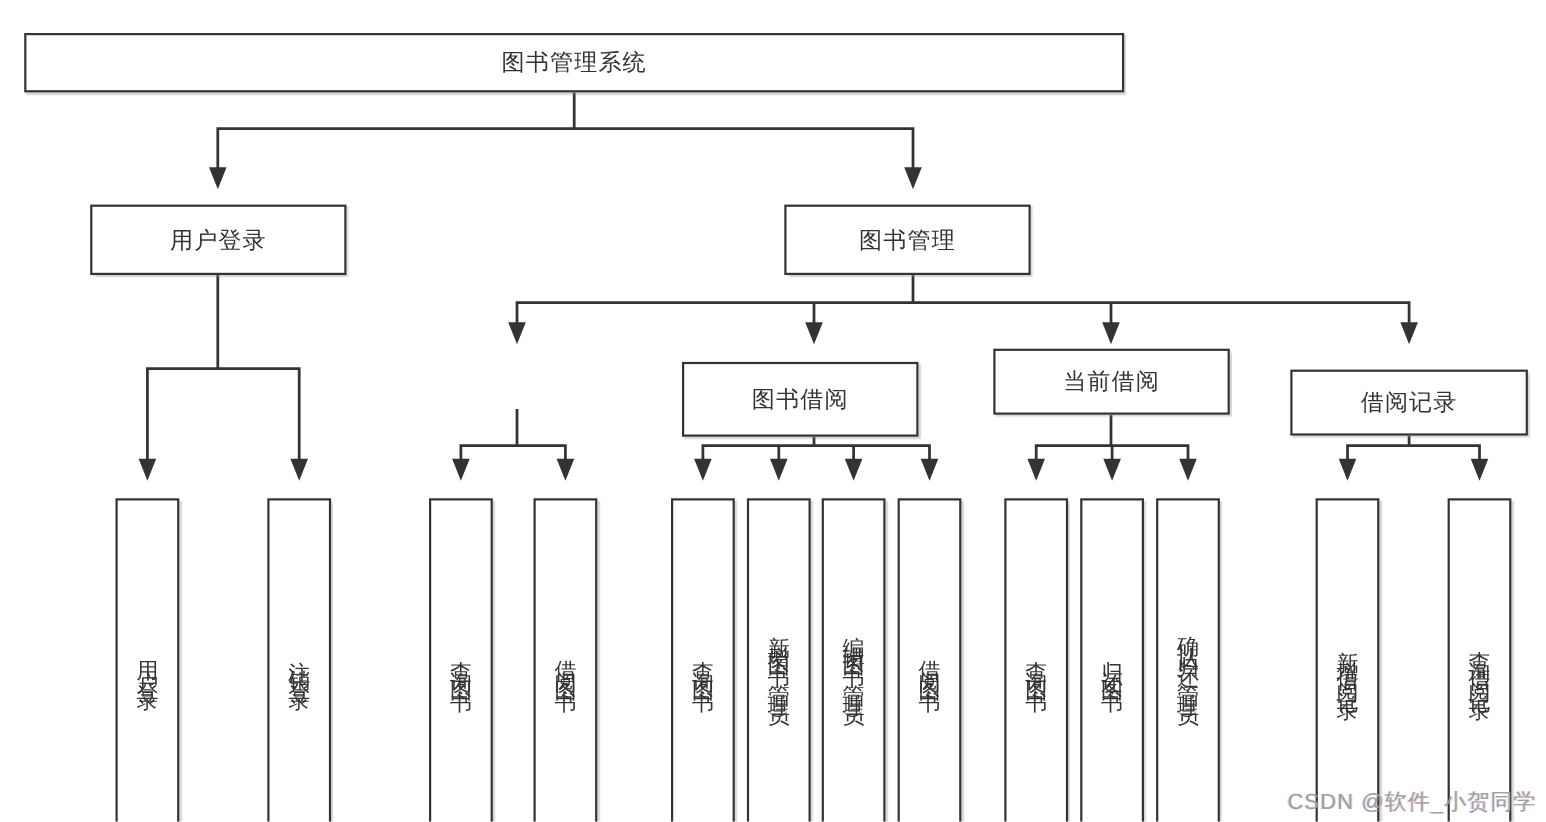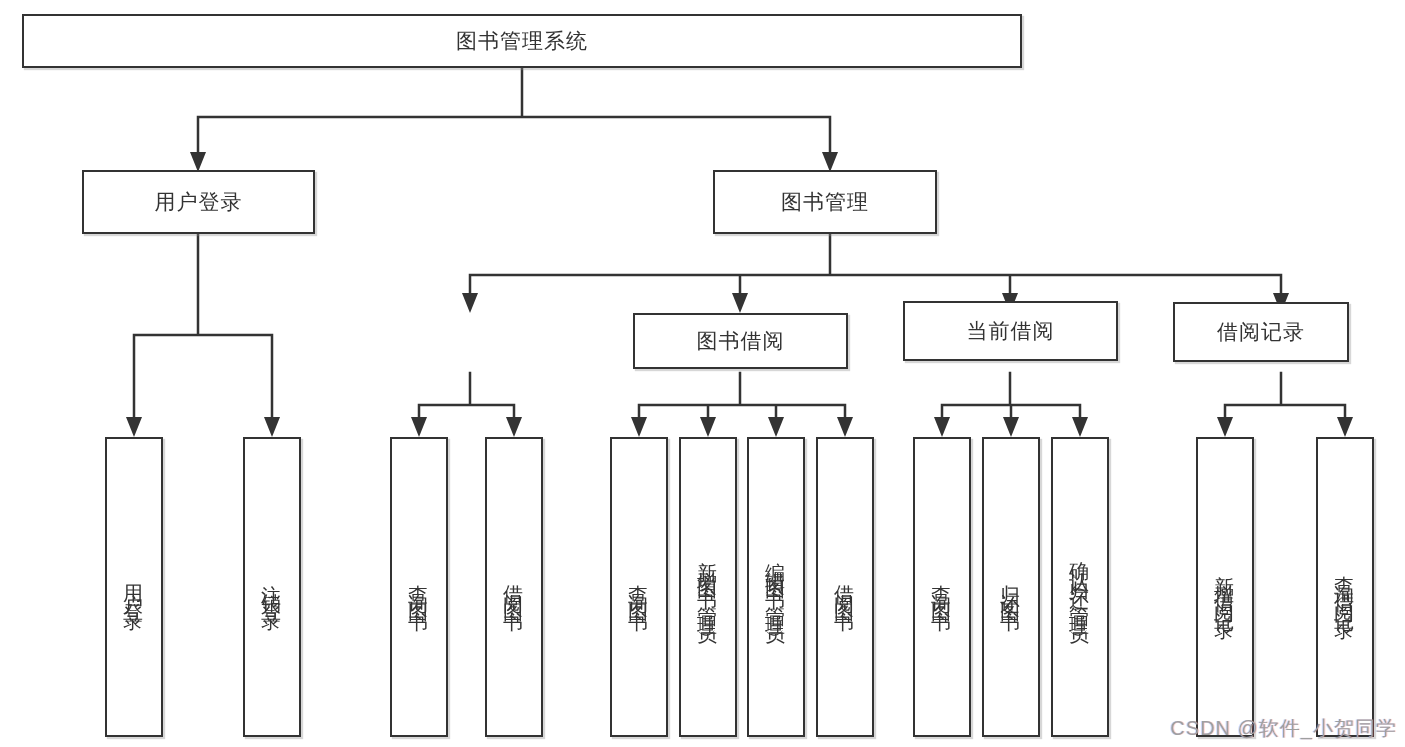--- a/index.html
+++ b/index.html
@@ -19,20 +19,21 @@
   }
   .connectors{position:absolute;left:0;top:0;pointer-events:none;}
   .connectors path{stroke:var(--line,#333);stroke-width:2.5;fill:none;stroke-linecap:square;}
   .connectors polygon{fill:var(--line,#333);}
   .node{
     position:absolute;
     box-sizing:border-box;
     border:2.5px solid var(--line,#333);
     background:var(--box-fill,#fff);
     box-shadow:2px 2px 1px rgba(140,140,140,0.35);
+    margin-top:16px;
   }
   .node .lbl{
     position:absolute;left:50%;top:50%;
     transform:translate(-50%,-50%);
     white-space:nowrap;
     font-size:21px;
     color:var(--text,#333);
     letter-spacing:1px;
   }
   .node.vert .lbl{
@@ -99,27 +100,27 @@
     <span class="lbl">图书管理系统</span>
   </div>
 
   <div class="node" style="left:82px;top:170px;width:233px;height:64px">
     <span class="lbl">用户登录</span>
   </div>
   <div class="node" style="left:713px;top:170px;width:224px;height:64px">
     <span class="lbl">图书管理</span>
   </div>
 
-  <div class="node" style="left:633px;top:313px;width:215px;height:56px">
+  <div class="node" style="left:620px;top:313px;width:215px;height:68px">
     <span class="lbl">图书借阅</span>
   </div>
   <div class="node" style="left:903px;top:301px;width:215px;height:60px">
     <span class="lbl">当前借阅</span>
   </div>
-  <div class="node" style="left:1173px;top:302px;width:176px;height:60px">
+  <div class="node" style="left:1173px;top:320px;width:216px;height:60px">
     <span class="lbl">借阅记录</span>
   </div>
 
   <div class="node vert" style="left:105px;top:437px;width:58px;height:300px">
     <span class="lbl">用户登录</span>
   </div>
   <div class="node vert" style="left:243px;top:437px;width:58px;height:300px">
     <span class="lbl">注销登录</span>
   </div>
 

